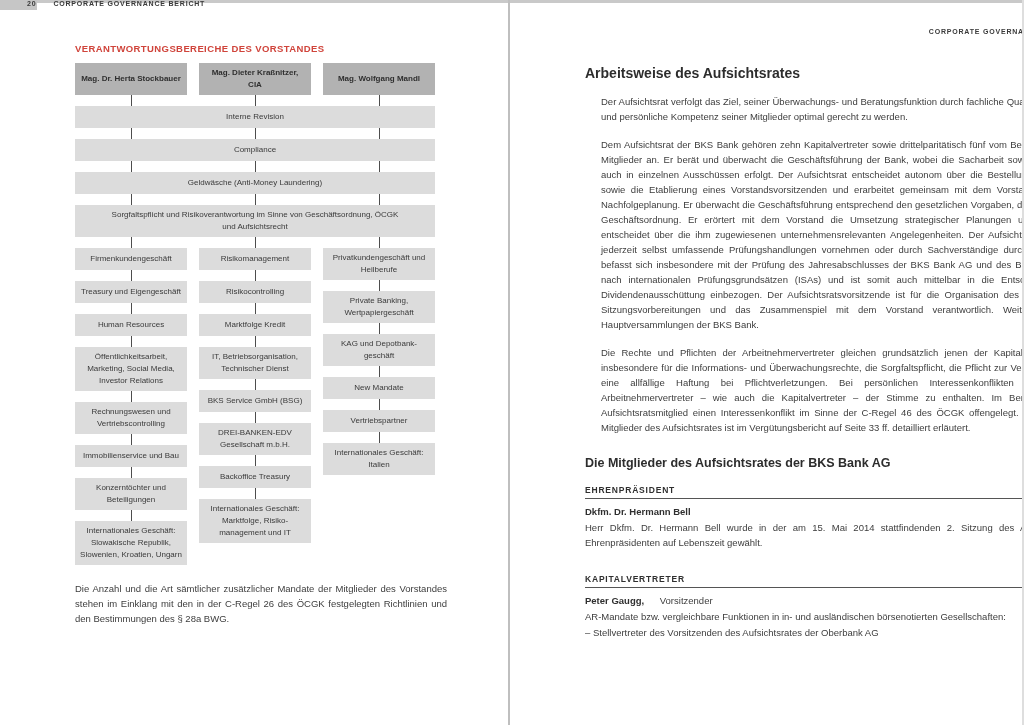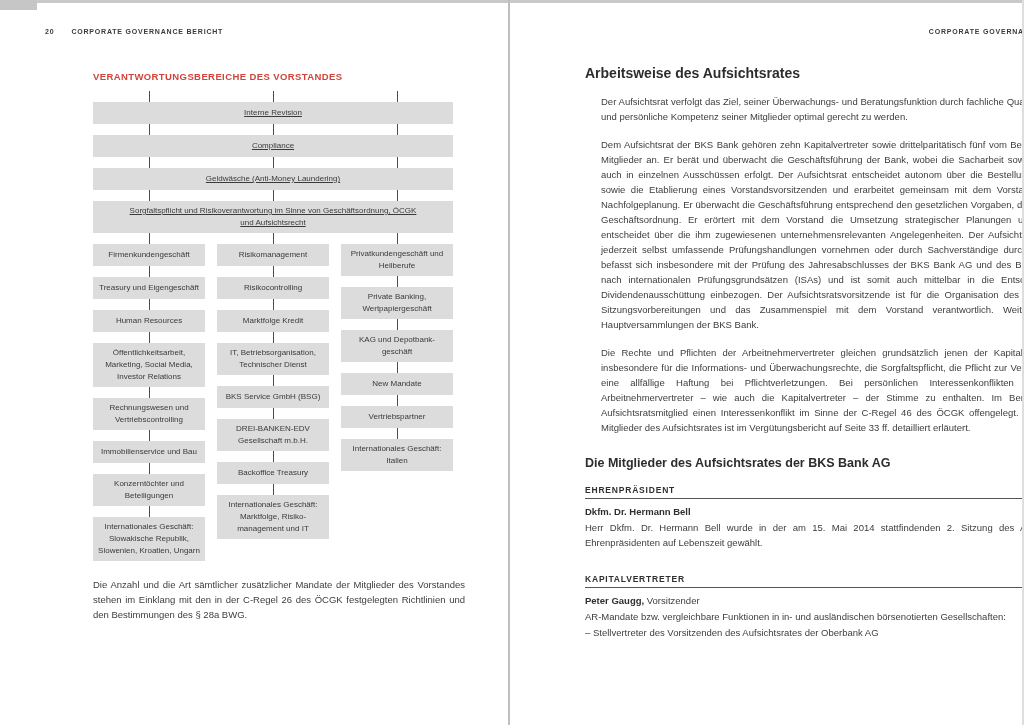--- a/index.html
+++ b/index.html
@@ -7,41 +7,41 @@
     width:1024px;height:725px;position:relative;background:#ffffff;
     font-family:"Liberation Sans",sans-serif;color:#3d3d3d;overflow:hidden;
   }
   
   .top-strip{position:absolute;top:0;left:0;right:0;height:3px;background:#c9c9c9;}
   .corner-notch{position:absolute;top:0;left:0;width:37px;height:10px;background:#c6c6c6;}
   .center-divider{position:absolute;left:508px;top:0;bottom:0;width:2px;background:#bfbfbf;}
   .right-edge{position:absolute;right:0;top:0;bottom:0;width:2px;background:#dedede;}
 
   .page{position:absolute;top:0;height:725px;box-sizing:border-box;}
-  .page-left{left:18px;width:508px;padding-top:28px;}
+  .page-left{left:0;width:508px;}
   .page-right{left:510px;width:618px;padding:28px 24px 0 75px;}
 
   .runhead{font-size:7px;font-weight:bold;letter-spacing:0.8px;color:#3a3a3a;}
   .runhead-left{margin-left:27px;display:flex;gap:17px;}
   .runhead-right{display:flex;justify-content:flex-end;gap:14px;}
 
   
   .chart{margin:36px 0 0 75px;width:360px;}
   .chart-title{font-size:9.5px;font-weight:bold;letter-spacing:0.4px;color:#d0443b;margin-bottom:9px;}
   .heads-row,.cols,.connrow{display:flex;gap:12px;}
   .heads-row > div,.cols > div,.connrow > div{flex:1;min-width:0;}
   .hbox{
     background:#b2b2b2;color:#2f2f2f;font-weight:bold;font-size:8px;line-height:12px;
     min-height:30px;display:flex;align-items:center;justify-content:center;
     text-align:center;padding:4px 6px;box-sizing:border-box;
   }
   .bar{
     background:#dcdcdc;color:#3a3a3a;font-size:8px;line-height:12px;min-height:22px;
     display:flex;align-items:center;justify-content:center;text-align:center;
-    padding:4px 10px;box-sizing:border-box;text-decoration:underline;
+    padding:4px 10px;box-sizing:border-box;
   }
   .bar.wide-pad{padding:4px 36px;}
   .connrow > div{display:flex;justify-content:center;}
   .vline{width:1px;height:11px;background:#4d4d4d;margin:0 auto;}
   .col{display:flex;flex-direction:column;}
   .obox{
     background:#dcdcdc;color:#3a3a3a;font-size:8px;line-height:12px;min-height:22px;
     display:flex;align-items:center;justify-content:center;text-align:center;
     padding:4px 5px;box-sizing:border-box;
   }
@@ -51,39 +51,44 @@
   
   .h1{font-size:14px;font-weight:bold;color:#2d2d2d;margin:30px 0 0 0;}
   .body-p{font-size:9.5px;line-height:15px;text-align:justify;margin:13px 0 0 16px;color:#3d3d3d;}
   .h2{font-size:12.5px;font-weight:bold;color:#2d2d2d;margin:21px 0 0 0;}
   .sub-label{
     font-size:8.5px;font-weight:bold;letter-spacing:0.8px;color:#2f2f2f;
     border-bottom:1px solid #555;padding-bottom:3px;margin-top:15px;
   }
   .member-name-line{font-size:9.5px;line-height:15px;margin-top:5px;}
   .member-name{font-weight:bold;color:#2f2f2f;}
-  .member-role{color:#3d3d3d;}
+  .member-role{color:#3d3d3d;margin-left:13px;}
   .member-p{font-size:9.5px;line-height:15px;text-align:justify;margin:1px 0 0 0;}
   .gap-lg{margin-top:24px;}
 </style>
 </head>
 <body>
 
 <div class="top-strip"></div>
 <div class="corner-notch"></div>
 
 <div class="page page-left">
   <div class="runhead runhead-left">
     <span>20</span>
     <span>CORPORATE GOVERNANCE BERICHT</span>
   </div>
 
   <div class="chart">
     <div class="chart-title">VERANTWORTUNGSBEREICHE DES VORSTANDES</div>
 
+    <div class="heads-row">
+      <div class="hbox">Mag. Dr. Herta Stockbauer</div>
+      <div class="hbox">Mag. Dieter Kraßnitzer, CIA</div>
+      <div class="hbox">Mag. Wolfgang Mandl</div>
+    </div>
 
     <div class="connrow">
       <div>
           <span class="vline"></span>
         </div>
       <div>
           <span class="vline"></span>
         </div>
       <div>
           <span class="vline"></span>

